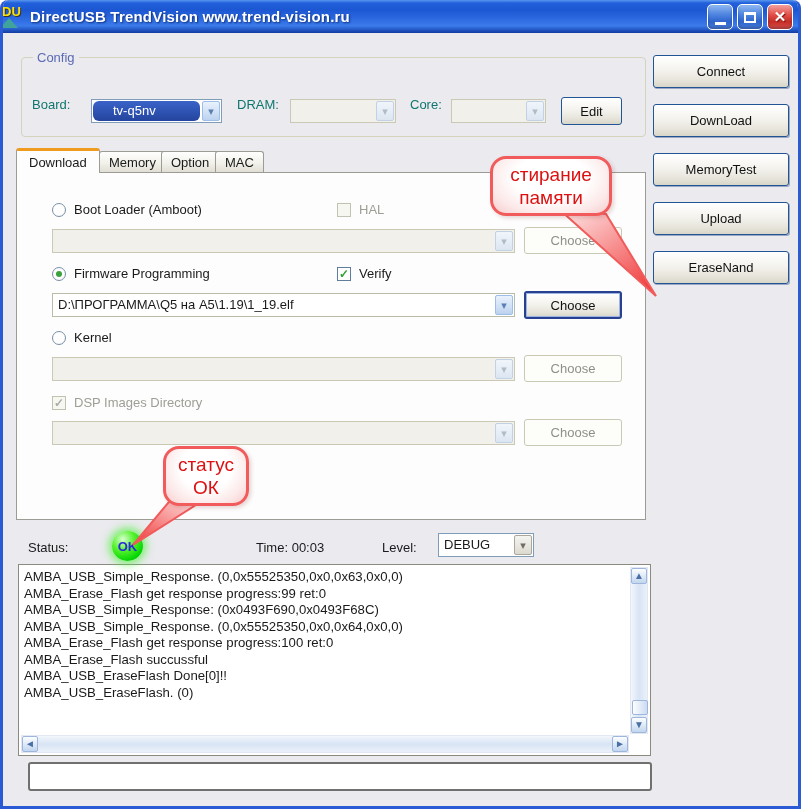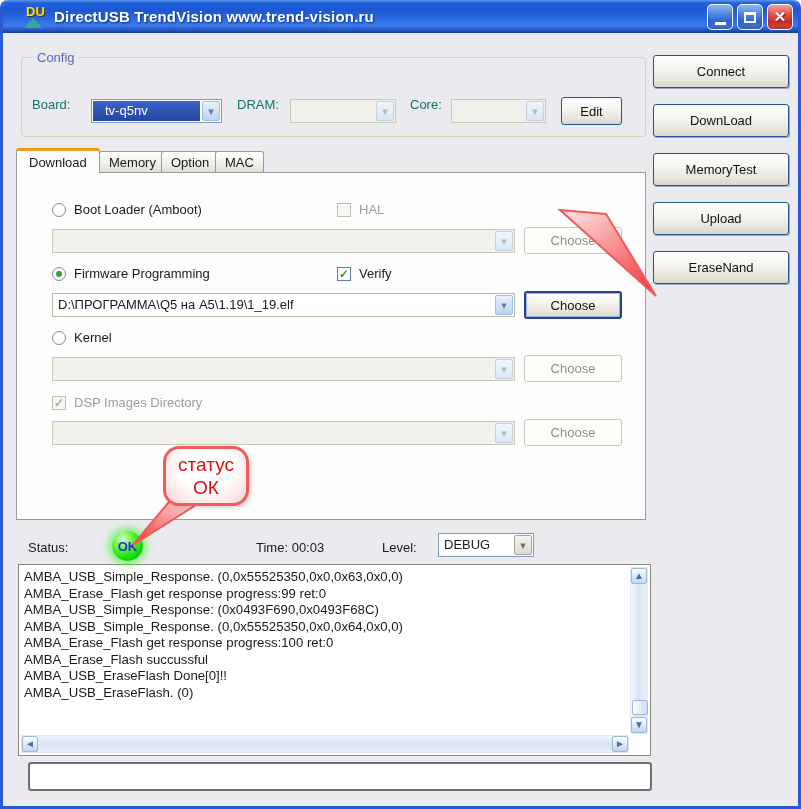--- a/index.html
+++ b/index.html
@@ -15,21 +15,21 @@
     background: #EBEAEF;
     border-left: 3px solid #2A5AD4; border-right: 3px solid #2A5AD4; border-bottom: 3px solid #2A5AD4;
     border-radius: 8px 8px 0 0;
     overflow: hidden;
   }
   
   .titlebar {
     position: absolute; left: -3px; top: 0; width: 801px; height: 33px;
     background: linear-gradient(180deg,#5A96EE 0%,#2160DC 9%,#1C57D2 30%,#2E6CE2 60%,#3B7BEA 78%,#1A49B4 95%,#123C9E 100%);
     border-radius: 8px 8px 0 0;
-    display: flex; align-items: center; padding: 0 24px;
+    display: flex; align-items: center; padding: 0 0;
   }
   .app-icon { position: relative; width: 24px; height: 24px; margin-right: 6px; flex: 0 0 auto; }
   .app-icon .du { position: absolute; left: 2px; top: -1px; color: #FFE000; font-weight: bold; font-size: 13px; text-shadow: 1px 1px 0 #333; }
   .app-icon .tri { position: absolute; left: 0px; bottom: 1px; width: 0; height: 0;
     border-left: 9px solid transparent; border-right: 9px solid transparent; border-bottom: 10px solid #3FA39B; }
   .title-text { color: #fff; font-weight: bold; font-size: 15px; text-shadow: 1px 1px 2px #0E2F7E; letter-spacing: .2px; }
   .win-controls { position: absolute; right: 8px; top: 4px; display: flex; gap: 4px; }
   .win-btn {
     width: 26px; height: 26px; border-radius: 5px; border: 1px solid #fff;
     background: linear-gradient(180deg,#8FB9F2 0%,#4E84E0 40%,#2E64CC 70%,#4E84E0 100%);
@@ -51,21 +51,21 @@
     position: absolute; right: 1px; top: 1px; bottom: 1px; width: 18px;
     background: linear-gradient(180deg,#E9F1FC 0%,#CFE0F5 60%,#BCD2EF 100%);
     border: 1px solid #9EBEE8; border-radius: 2px;
     display: flex; align-items: center; justify-content: center;
     color: #5A7FB0; font-size: 11px; line-height: 1;
   }
   .combo.disabled { background: #F1F0EA; border-color: #C9C9B6; }
   .combo.disabled .combo-btn { background: linear-gradient(180deg,#F0F5FB,#DCE6F2); border-color: #C2D2E4; color: #B2BCC6; }
   .combo.grey-btn .combo-btn { background: linear-gradient(180deg,#F4F4F1,#DCDAD0); border-color: #ACA899; color: #6E6E64; }
   .combo.navy { border-color: #7F9DB9; }
-  .combo.navy .combo-text { background: linear-gradient(180deg,#3A63C8,#24459E); color: #fff; left: 1px; right: 21px; top: 1px; bottom: 1px; padding-left: 12px; line-height: 20px; }
+  .combo.navy .combo-text { background: linear-gradient(180deg,#3A63C8,#24459E); color: #fff; left: 1px; right: 21px; top: 1px; bottom: 1px; padding-left: 20px; line-height: 20px; border-radius: 6px; }
   
   .btn {
     position: absolute; border: 1px solid #225593; border-radius: 3px;
     background: linear-gradient(180deg,#FFFFFF 0%,#F4F3EE 45%,#E6E4DA 80%,#D8D5C8 100%);
     display: flex; align-items: center; justify-content: center;
     color: #111; cursor: default;
   }
   .btn.default { border: 2px solid #27408F; box-shadow: 0 0 0 1px #9FB4E4 inset; }
   .btn.flat { border: 1px solid #C9C9B6; background: #FDFDFA; color: #8F8F88; }
   .side-btn { left: 650px; width: 136px; height: 33px; box-shadow: 1px 1px 0 #9AA8C4, inset 0 1px 0 #fff; }
@@ -224,20 +224,24 @@
 
   <svg class="callout-tail" style="left:545px; top:206px;" width="114" height="96">
     <defs>
       <linearGradient id="tailg1" x1="0" y1="0" x2="0.8" y2="1">
         <stop offset="0" stop-color="#FFEAEA"></stop>
           <stop offset="1" stop-color="#F04040"></stop>
       </linearGradient>
     </defs>
     <polygon points="12,4 58,8 108,90" fill="url(#tailg1)" stroke="#F15B5B" stroke-width="2"></polygon>
   </svg>
+  <div class="callout" style="left:487px; top:156px; width:122px;">
+    <div>стирание</div>
+    <div>памяти</div>
+  </div>
 
   <svg class="callout-tail" style="left:122px; top:493px;" width="78" height="58">
     <defs>
       <linearGradient id="tailg2" x1="1" y1="0" x2="0.1" y2="1">
         <stop offset="0" stop-color="#FFEAEA"></stop>
           <stop offset="1" stop-color="#F04040"></stop>
       </linearGradient>
     </defs>
     <polygon points="48,4 74,10 8,52" fill="url(#tailg2)" stroke="#F15B5B" stroke-width="2"></polygon>
   </svg>

